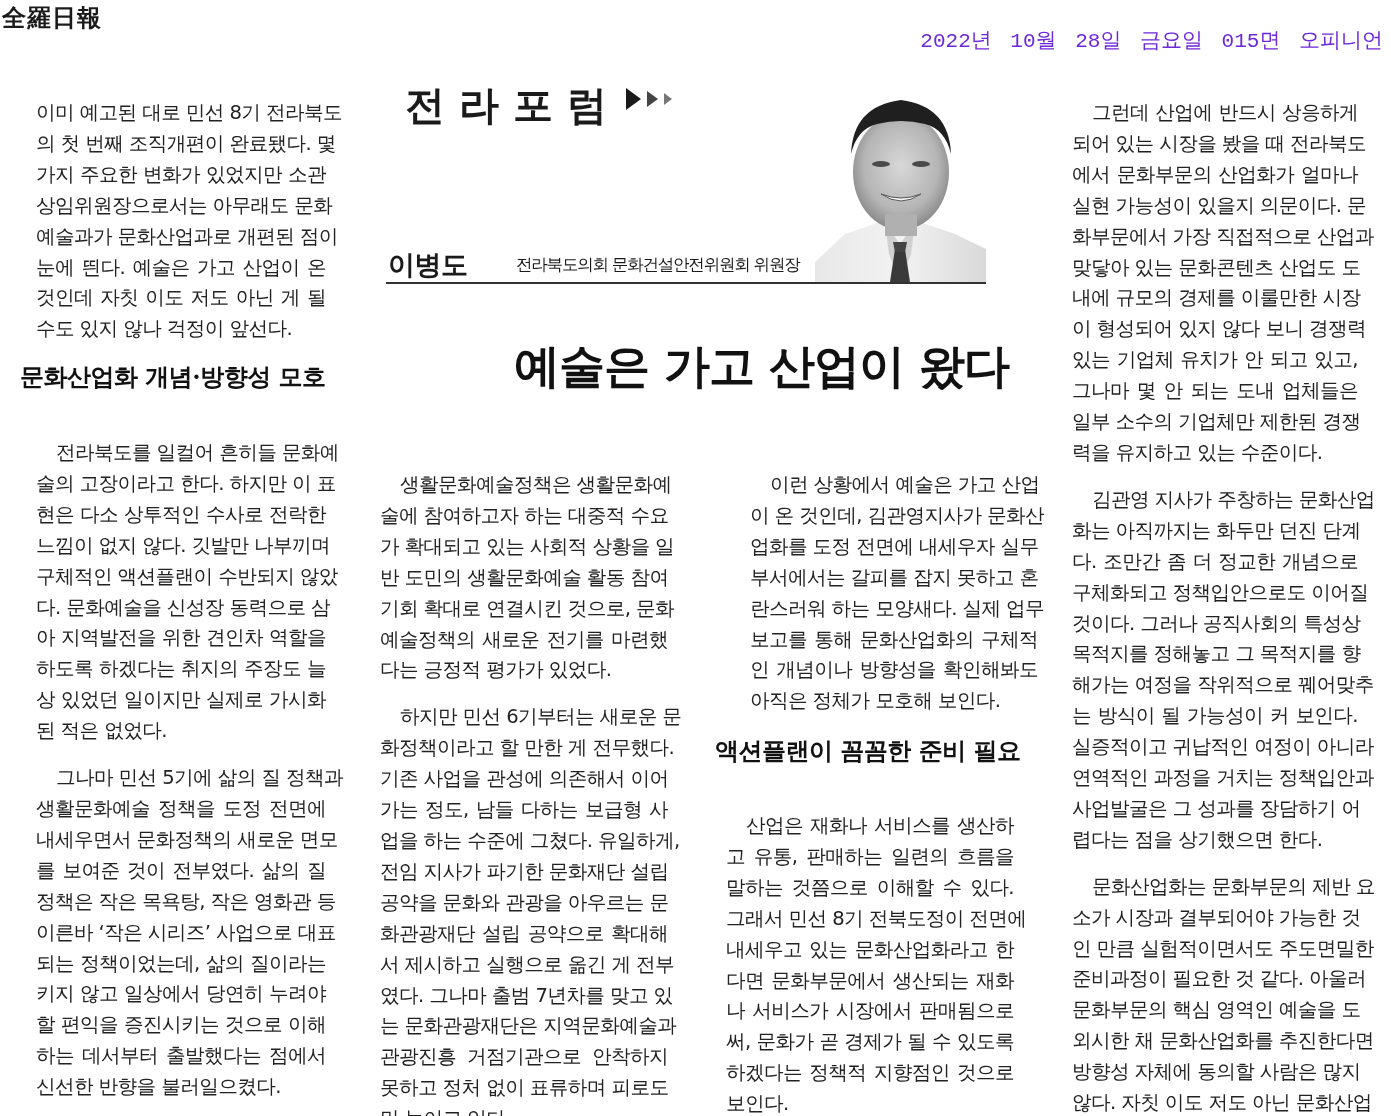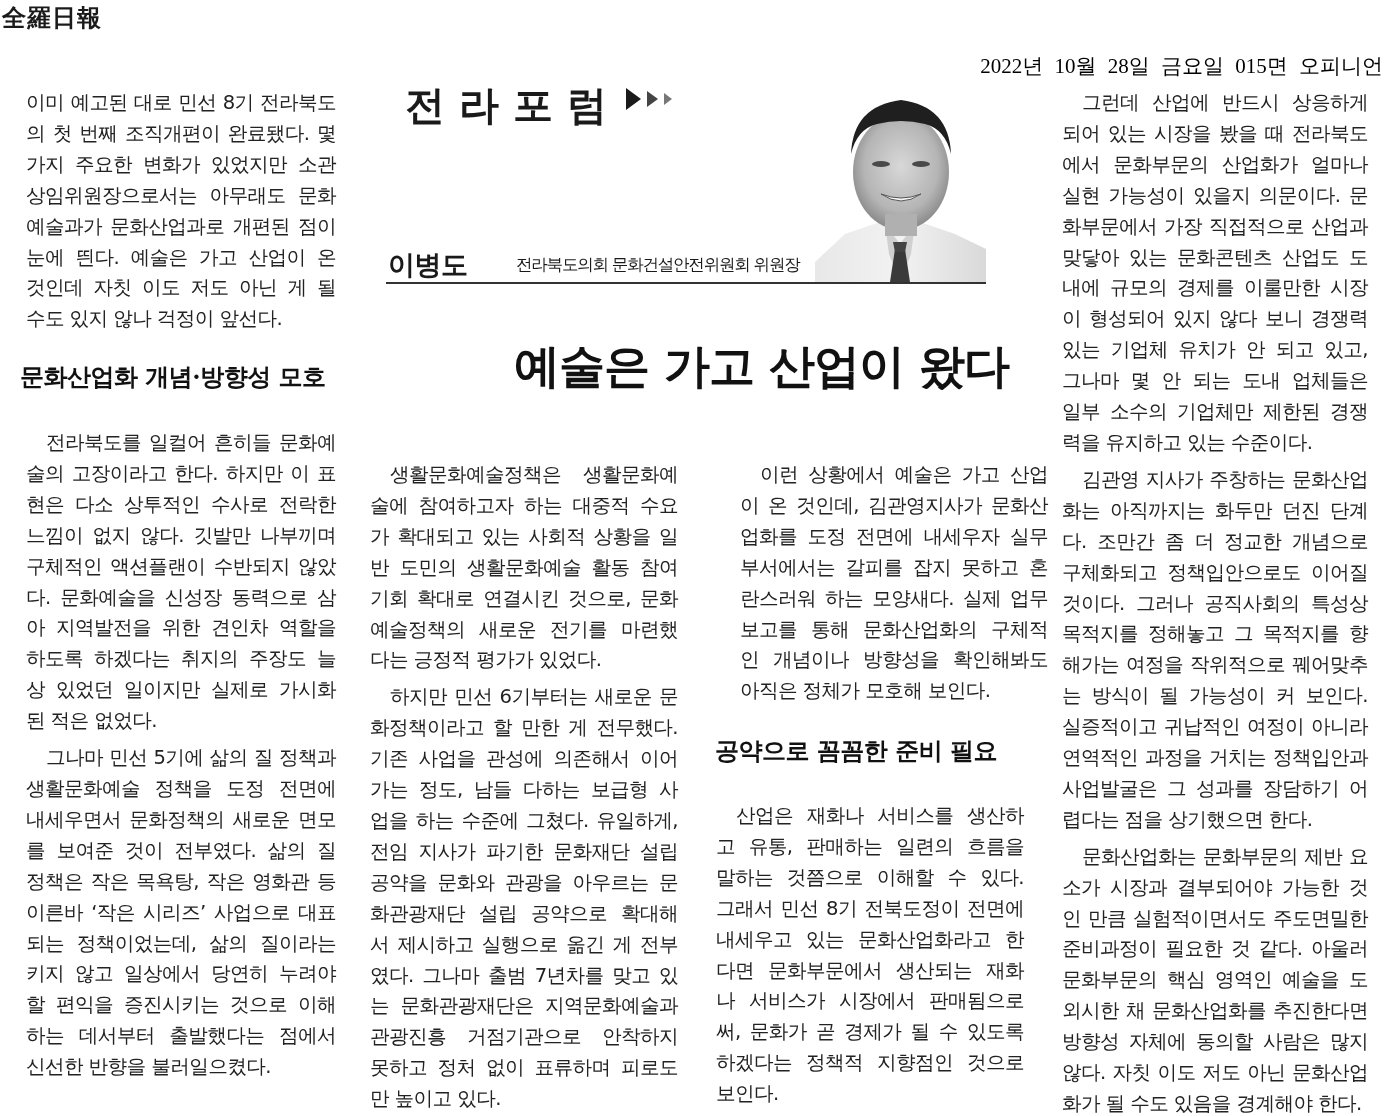--- a/index.html
+++ b/index.html
@@ -7,29 +7,29 @@
     width: 1391px; height: 1116px; position: relative; overflow: hidden;
     font-family: "DejaVu Sans", "Liberation Sans", sans-serif; color: #1a1a1a;
   }
   .masthead {
     position: absolute; left: 2px; top: 2px;
     font-family: "DejaVu Sans", sans-serif; font-weight: bold;
     font-size: 24px; letter-spacing: 1px; color: #1a1a1a;
   }
   .dateline {
     position: absolute; right: 8px; top: 26px;
-    font-family: Liberation Serif, serif;
-    font-size: 21px; color: #000000; word-spacing: 6px; margin-top: 26px;
+    font-family: Liberation Mono, monospace;
+    font-size: 21px; color: #6d28d9; word-spacing: 6px;
   }
   .col {
     position: absolute; font-size: 19.6px; line-height: 30.9px;
     text-align: justify; text-align-last: justify; color: #222;
     font-family: "DejaVu Sans", sans-serif; letter-spacing: -0.6px;
   }
-  .col p { margin: 6px; }
+  .col p { margin: 16px; }
   .col .line { display: block; white-space: nowrap; text-align: justify; text-align-last: justify; }
   .col .line.last { text-align-last: left; }
   .col .line.indent { padding-left: 20px; }
   .subhead {
     position: absolute; font-weight: bold; font-size: 24px; color: #111;
     font-family: "DejaVu Serif", serif; letter-spacing: -0.5px; white-space: nowrap;
   }
   .rubric {
     position: absolute; left: 405px; top: 78px;
     font-family: "DejaVu Sans", sans-serif; font-weight: bold; font-size: 40px;
@@ -173,21 +173,21 @@
       <span class="line indent">이런 상황에서 예술은 가고 산업</span>
       <span class="line">이 온 것인데, 김관영지사가 문화산</span>
       <span class="line">업화를 도정 전면에 내세우자 실무</span>
       <span class="line">부서에서는 갈피를 잡지 못하고 혼</span>
       <span class="line">란스러워 하는 모양새다. 실제 업무</span>
       <span class="line">보고를 통해 문화산업화의 구체적</span>
       <span class="line">인 개념이나 방향성을 확인해봐도</span>
       <span class="line last">아직은 정체가 모호해 보인다.</span>
     </p>
 </div>
-<div class="subhead" style="left:715px; top:735px;">공약으로 꼼꼼한 준비 필요</div>
+<div class="subhead" style="left:715px; top:735px;">액션플랜이 꼼꼼한 준비 필요</div>
 <div class="col" style="left:710px; top:795px; width:320px;">
   <p id="c2b2">
       <span class="line indent">산업은 재화나 서비스를 생산하</span>
       <span class="line">고 유통, 판매하는 일련의 흐름을</span>
       <span class="line">말하는 것쯤으로 이해할 수 있다.</span>
       <span class="line">그래서 민선 8기 전북도정이 전면에</span>
       <span class="line">내세우고 있는 문화산업화라고 한</span>
       <span class="line">다면 문화부문에서 생산되는 재화</span>
       <span class="line">나 서비스가 시장에서 판매됨으로</span>
       <span class="line">써, 문화가 곧 경제가 될 수 있도록</span>

